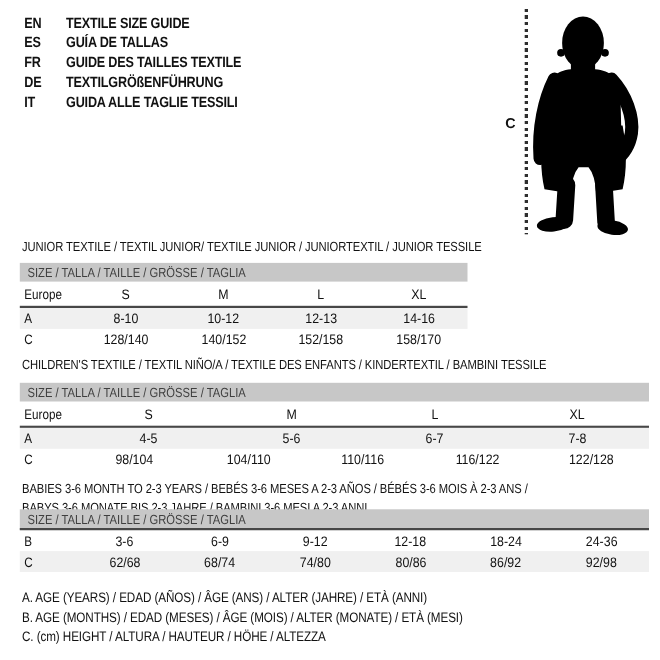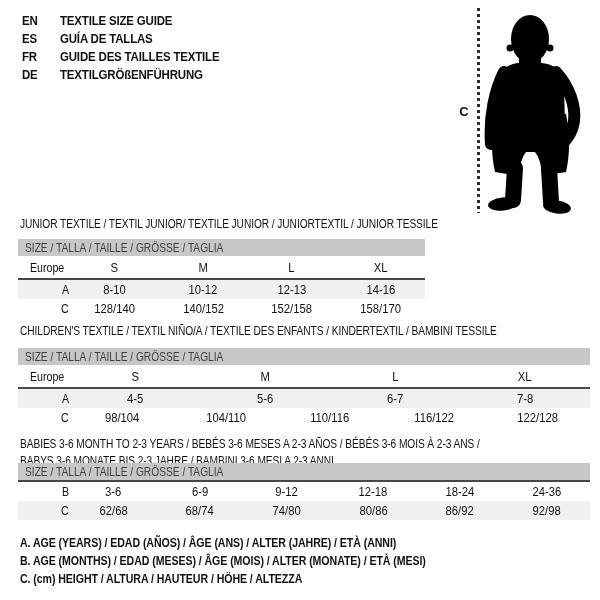--- a/index.html
+++ b/index.html
@@ -44,46 +44,50 @@
   #t2{top:348px;width:572px}
   #t3{top:463px;width:572px}
   .size-bar{
     height:17px;background:var(--bar-bg);display:flex;align-items:center;
     padding-left:7px;font-size:12px;color:var(--bar-ink);margin-bottom:2px;
   }
   .stable.no-headrow .size-bar{margin-bottom:0;border-bottom:2px solid var(--divider)}
   .trow{display:flex;align-items:center;height:19px;font-size:12.5px}
   .trow.head-row{height:20px;border-bottom:2px solid var(--divider)}
   .trow.shaded{background:var(--shade)}
-  .rlabel{flex:0 0 48px;width:48px;padding-left:4px;text-align:right}
+  .rlabel{flex:0 0 48px;width:48px;padding-left:4px;text-align:left}
   .rcell{flex:1 1 0;text-align:center}
 
   
   .footnotes{position:absolute;left:20px;top:536px}
-  .fn-line{height:18px;font-weight:bold;font-size:12.5px;letter-spacing:-.1px}
+  .fn-line{height:18px;font-weight:normal;font-size:12.5px;letter-spacing:-.1px}
 </style>
 </head>
 <body>
 
 <div class="langs">
     <div class="lang-row">
       <span class="lang-code"><span class="cond">EN</span></span>
       <span><span class="cond">TEXTILE SIZE GUIDE</span></span>
     </div>
     <div class="lang-row">
       <span class="lang-code"><span class="cond">ES</span></span>
       <span><span class="cond">GUÍA DE TALLAS</span></span>
     </div>
     <div class="lang-row">
       <span class="lang-code"><span class="cond">FR</span></span>
       <span><span class="cond">GUIDE DES TAILLES TEXTILE</span></span>
     </div>
     <div class="lang-row">
       <span class="lang-code"><span class="cond">DE</span></span>
       <span><span class="cond">TEXTILGRÖßENFÜHRUNG</span></span>
+    </div>
+    <div class="lang-row">
+      <span class="lang-code"><span class="cond">IT</span></span>
+      <span><span class="cond">GUIDA ALLE TAGLIE TESSILI</span></span>
     </div>
   </div>
 
 <div class="dash-line"></div>
 <div class="c-label">C</div>
 <svg class="figure-svg" viewBox="0 0 118 215" aria-hidden="true">
   <g fill="#000">
     <ellipse cx="51" cy="33" rx="19" ry="24"></ellipse>
     <circle cx="31" cy="42" r="3.5"></circle>
     <circle cx="71" cy="42" r="3.5"></circle>

